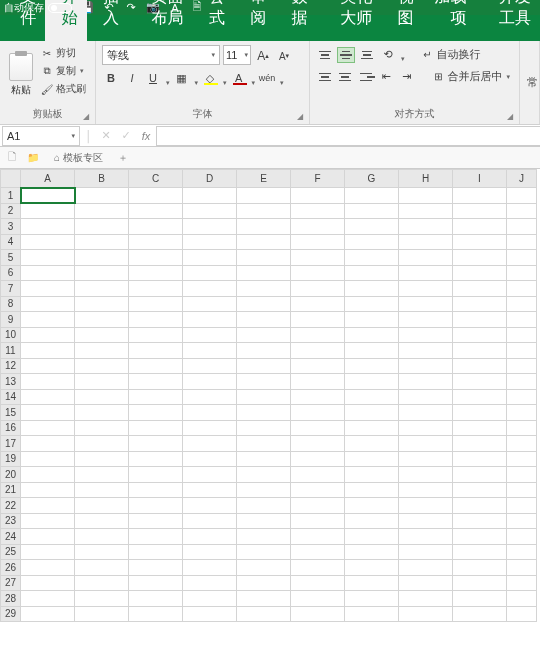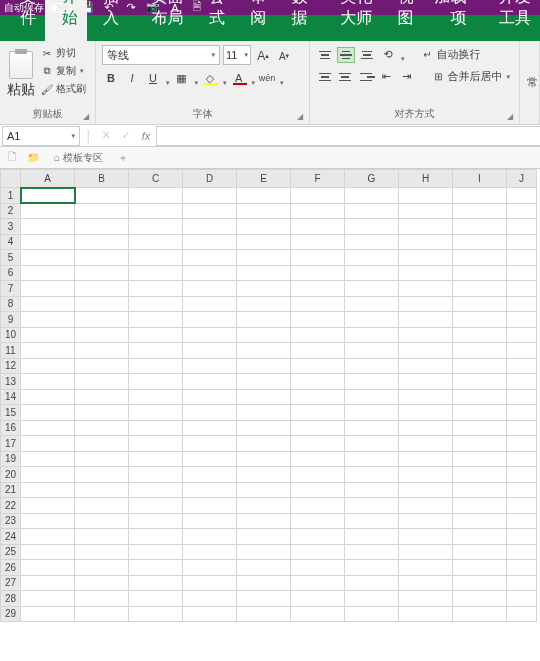--- a/index.html
+++ b/index.html
@@ -1,19 +1,19 @@
 <!DOCTYPE html>
 <html><head>
   <meta charset="utf-8">
   <style>
     * { margin: 0; padding: 0; box-sizing: border-box; font-family: "Microsoft YaHei", sans-serif; }
     body { width: 540px; height: 661px; background: #fff; overflow: hidden; font-size: 11px; color: #333; }
     
     
-    .titlebar { height: 15px; background: #701a75; display: flex; align-items: center; padding: 0 4px; gap: 8px; }
+    .titlebar { height: 15px; background: #15803d; display: flex; align-items: center; padding: 0 4px; gap: 8px; }
     .tb-item { color: #fff; font-size: 10px; display: flex; align-items: center; gap: 4px; }
     .tb-toggle { width: 24px; height: 10px; border: 1px solid #fff; border-radius: 5px; position: relative; }
     .tb-toggle::after { content:''; position:absolute; width:6px; height:6px; background:#fff; border-radius:50%; top:1px; left:2px; }
     .tb-icon { width: 14px; height: 14px; display: flex; align-items: center; justify-content: center; color: #fff; }
     
     
     .tabs { height: 26px; background: #0b8540; display: flex; align-items: flex-end; padding-left: 4px; }
     .tab { padding: 12px 9px; color: #fff; font-size: 16px; cursor: pointer; text-align: right; }
     .tab.active { background: #f0f0f0; color: #0b8540; }
     
@@ -97,21 +97,21 @@
   <div class="tab">加载项</div>
   <div class="tab">开发工具</div>
 </div>
 
 <div class="ribbon">
 
   <div class="group" style="width:96px">
     <div class="group-body">
       <div class="paste-big">
         <div class="paste-icon"></div>
-        <span style="font-size:14px">粘贴</span>
+        <span style="font-size:10px">粘贴</span>
       </div>
       <div class="mini-stack">
         <div class="mini-btn">
             <span class="mi">✂</span>
             <span>剪切</span>
           </div>
         <div class="mini-btn">
             <span class="mi">⧉</span>
             <span>复制</span>
             <span class="dd">▾</span>

